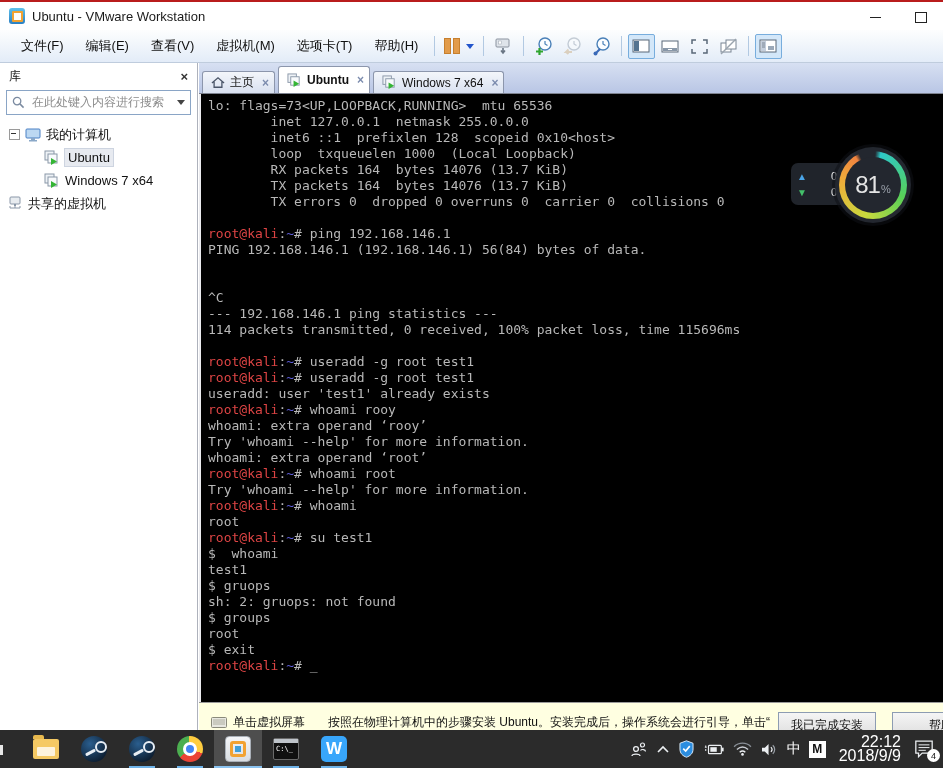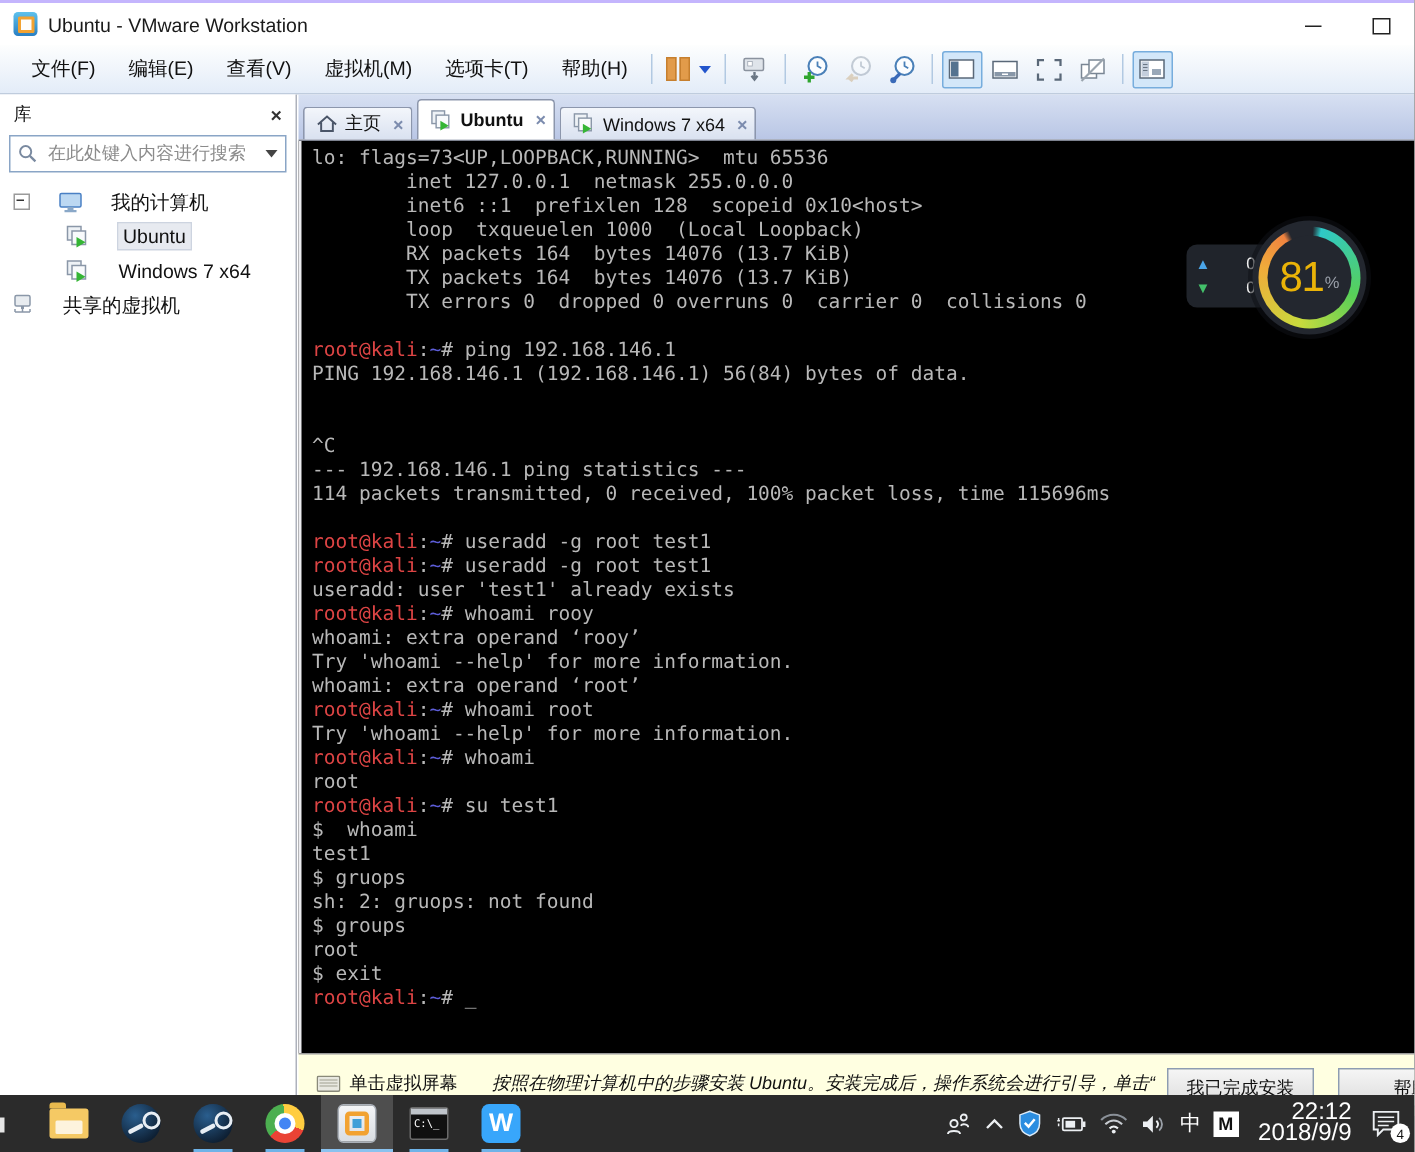--- a/index.html
+++ b/index.html
@@ -1,20 +1,20 @@
 <!DOCTYPE html>
 <html><head>
 <meta charset="utf-8">
 <style>
   html,body{margin:0;padding:0;}
   body{width:943px;height:768px;font-family:"Liberation Sans","DejaVu Sans",sans-serif;}
   .screen{position:relative;width:943px;height:768px;background:#fff;overflow:hidden;}
 
   
-  .titlebar{position:absolute;top:0;left:0;right:0;height:30px;border-top:2px solid #c4b5fd;
+  .titlebar{position:absolute;top:0;left:0;right:0;height:30px;border-top:2px solid #b91c1c;
     background:#fff;display:flex;align-items:center;padding-left:9px;box-sizing:border-box;}
   .app-icon{width:16px;height:16px;border-radius:3px;background:linear-gradient(#5ec1ec,#2a7fc2);
     position:relative;flex:0 0 auto;}
   .app-icon::after{content:"";position:absolute;left:3px;top:3px;width:7px;height:7px;
     border:2px solid #f2a231;background:#fdfdfd;border-radius:1px;}
   .title-text{font-size:13px;color:#1a1a1a;margin-left:7px;}
   .win-controls{position:absolute;right:0;top:2px;display:flex;height:26px;}
   .wbtn{width:45px;display:flex;align-items:center;justify-content:center;}
   .glyph-min{width:11px;height:1px;background:#222;}
   .glyph-max{width:10px;height:9px;border:1px solid #222;}
@@ -35,21 +35,21 @@
   
   .sidebar{position:absolute;top:63px;left:0;width:198px;bottom:38px;background:#fff;
     border-right:1px solid #aeb2bc;box-sizing:border-box;}
   .lib-header{height:26px;display:flex;align-items:center;padding:0 9px;font-size:12px;color:#111;}
   .lib-close{margin-left:auto;font-size:13px;color:#333;font-weight:bold;}
   .searchbox{margin:1px 6px 8px 6px;height:25px;border:1px solid #8aa5c6;background:#fff;
     display:flex;align-items:center;padding:0 5px;box-sizing:border-box;}
   .search-placeholder{color:#8b8b8b;font-size:12px;margin-left:7px;flex:1;white-space:nowrap;overflow:hidden;}
   .search-caret{width:0;height:0;border-left:4px solid transparent;border-right:4px solid transparent;border-top:5px solid #444;margin-left:4px;}
   .tree{font-size:13px;color:#111;}
-  .tree-row{height:23px;display:flex;align-items:center;gap:19px;}
+  .tree-row{height:23px;display:flex;align-items:center;gap:5px;}
   .tree-row.selected .tree-label{background:#e7eaf0;outline:1px solid #cdd4e0;padding:1px 3px;}
   .expander{width:9px;height:9px;border:1px solid #9a9a9a;background:#fff;position:relative;flex:0 0 auto;}
   .expander::after{content:"";position:absolute;left:1px;top:3px;width:5px;height:1px;background:#333;}
   .ind-0{padding-left:9px;} .ind-1{padding-left:44px;} .ind-2{padding-left:7px;}
 
   
   .main{position:absolute;top:63px;left:199px;right:0;bottom:0;}
   .tabbar{height:31px;background:linear-gradient(#d7e0f2,#b9c6e5);display:flex;align-items:flex-end;
     padding-left:3px;border-bottom:1px solid #7d828f;box-sizing:border-box;}
   .tab{height:22px;display:flex;align-items:center;gap:5px;padding:0 5px 0 8px;margin-right:3px;
@@ -71,29 +71,29 @@
     padding:3px 6px;box-sizing:border-box;}
   .net-row{display:flex;align-items:baseline;gap:3px;color:#f0f0f0;font-size:11px;line-height:12px;}
   .net-arrow-up{color:#4aa5e8;font-size:10px;} .net-arrow-down{color:#43c06a;font-size:10px;}
   .net-val{font-weight:normal;margin-left:21px;} .net-unit{font-size:9px;color:#9aa0aa;}
   .gauge{position:absolute;left:835px;top:147px;width:76px;height:76px;border-radius:50%;
     background:#23272f;z-index:6;box-shadow:0 0 0 3px rgba(15,17,22,.55);}
   .gauge-ring{position:absolute;inset:4px;border-radius:50%;
     background:conic-gradient(from -8deg,#23272f 0 12deg,#2ec8c8 22deg,#58d058 120deg,#c9da3d 200deg,#f0ab3a 290deg,#f08340 336deg,#23272f 344deg 360deg);}
   .gauge-inner{position:absolute;inset:10px;border-radius:50%;background:#23272f;
     display:flex;align-items:center;justify-content:center;}
-  .gauge-num{font-size:28px;color:#eab308;font-weight:400;letter-spacing:-1px;}
+  .gauge-num{font-size:24px;color:#e5e5e5;font-weight:400;letter-spacing:-1px;}
   .gauge-pct{font-size:11px;color:#9aa0aa;margin-left:1px;margin-top:8px;}
 
   
   .hintbar{position:absolute;top:639px;left:0;right:0;height:42px;background:#ffffe1;
     border-top:1px solid #9a9a9a;display:flex;align-items:flex-start;font-size:12px;color:#111;box-sizing:border-box;}
   .hint-left{display:flex;align-items:center;gap:6px;padding:11px 12px 0 12px;white-space:nowrap;}
   .hint-sep{width:1px;align-self:stretch;background:#c3c3ae;margin-top:3px;}
-  .hint-msg{padding:11px 8px 0 11px;white-space:nowrap;font-style:italic;}
+  .hint-msg{padding:11px 8px 0 11px;white-space:nowrap;}
   .hint-buttons{margin-left:auto;display:flex;gap:16px;padding:9px 9px 0 0;}
   .hint-btn{min-width:80px;height:24px;background:linear-gradient(#f5f5f5,#dddddd);
     border:1px solid #8d9cb2;font-size:12px;display:flex;align-items:center;justify-content:center;padding:0 8px;}
 
   
   .taskbar{position:absolute;left:0;right:0;bottom:0;height:38px;background:#2b2b2b;z-index:20;
     display:flex;align-items:stretch;}
   .start-frag{position:absolute;left:0;bottom:13px;width:3px;height:10px;background:#e6e6e6;}
   .tb-apps{display:flex;margin-left:22px;}
   .tb-cell{width:48px;display:flex;align-items:center;justify-content:center;position:relative;}

